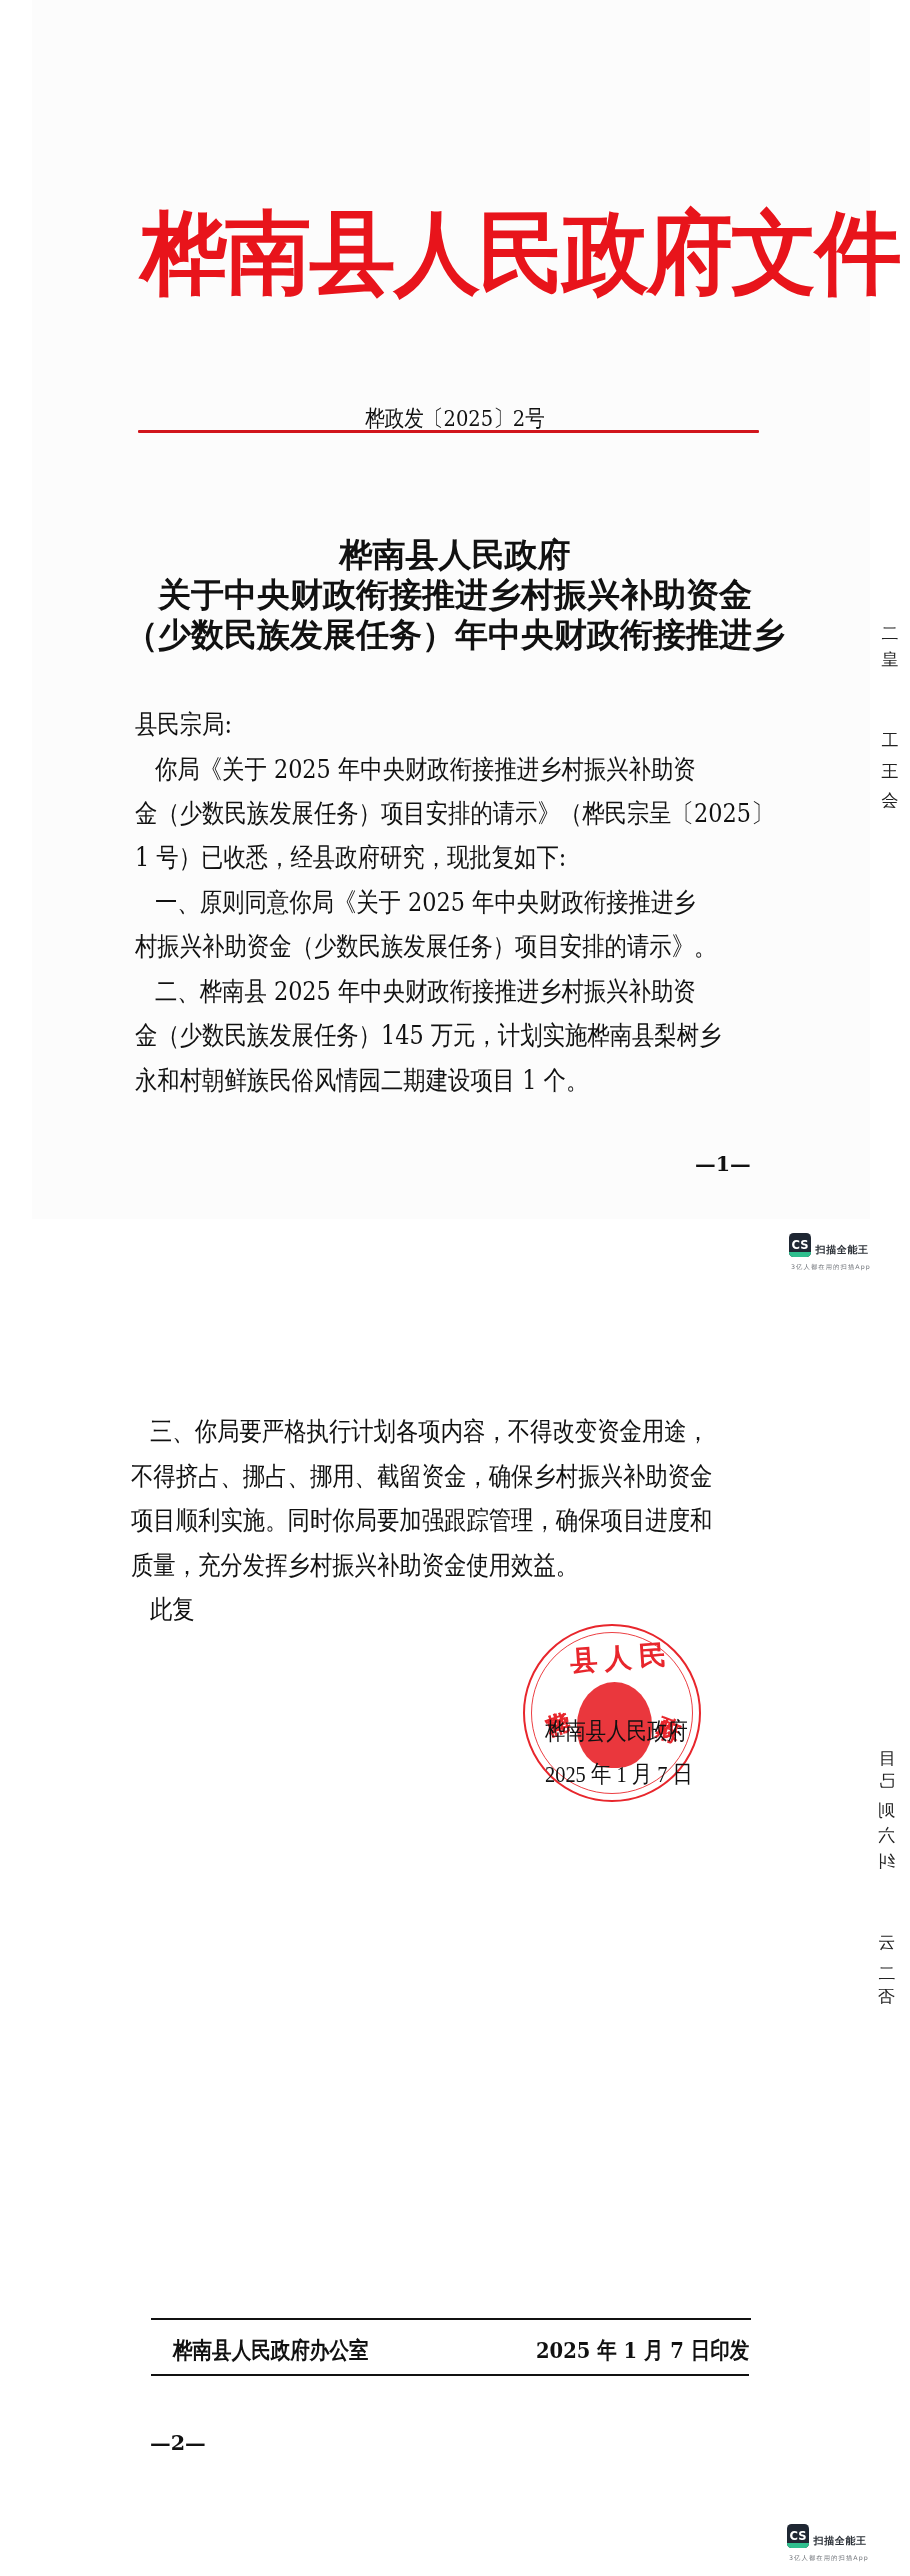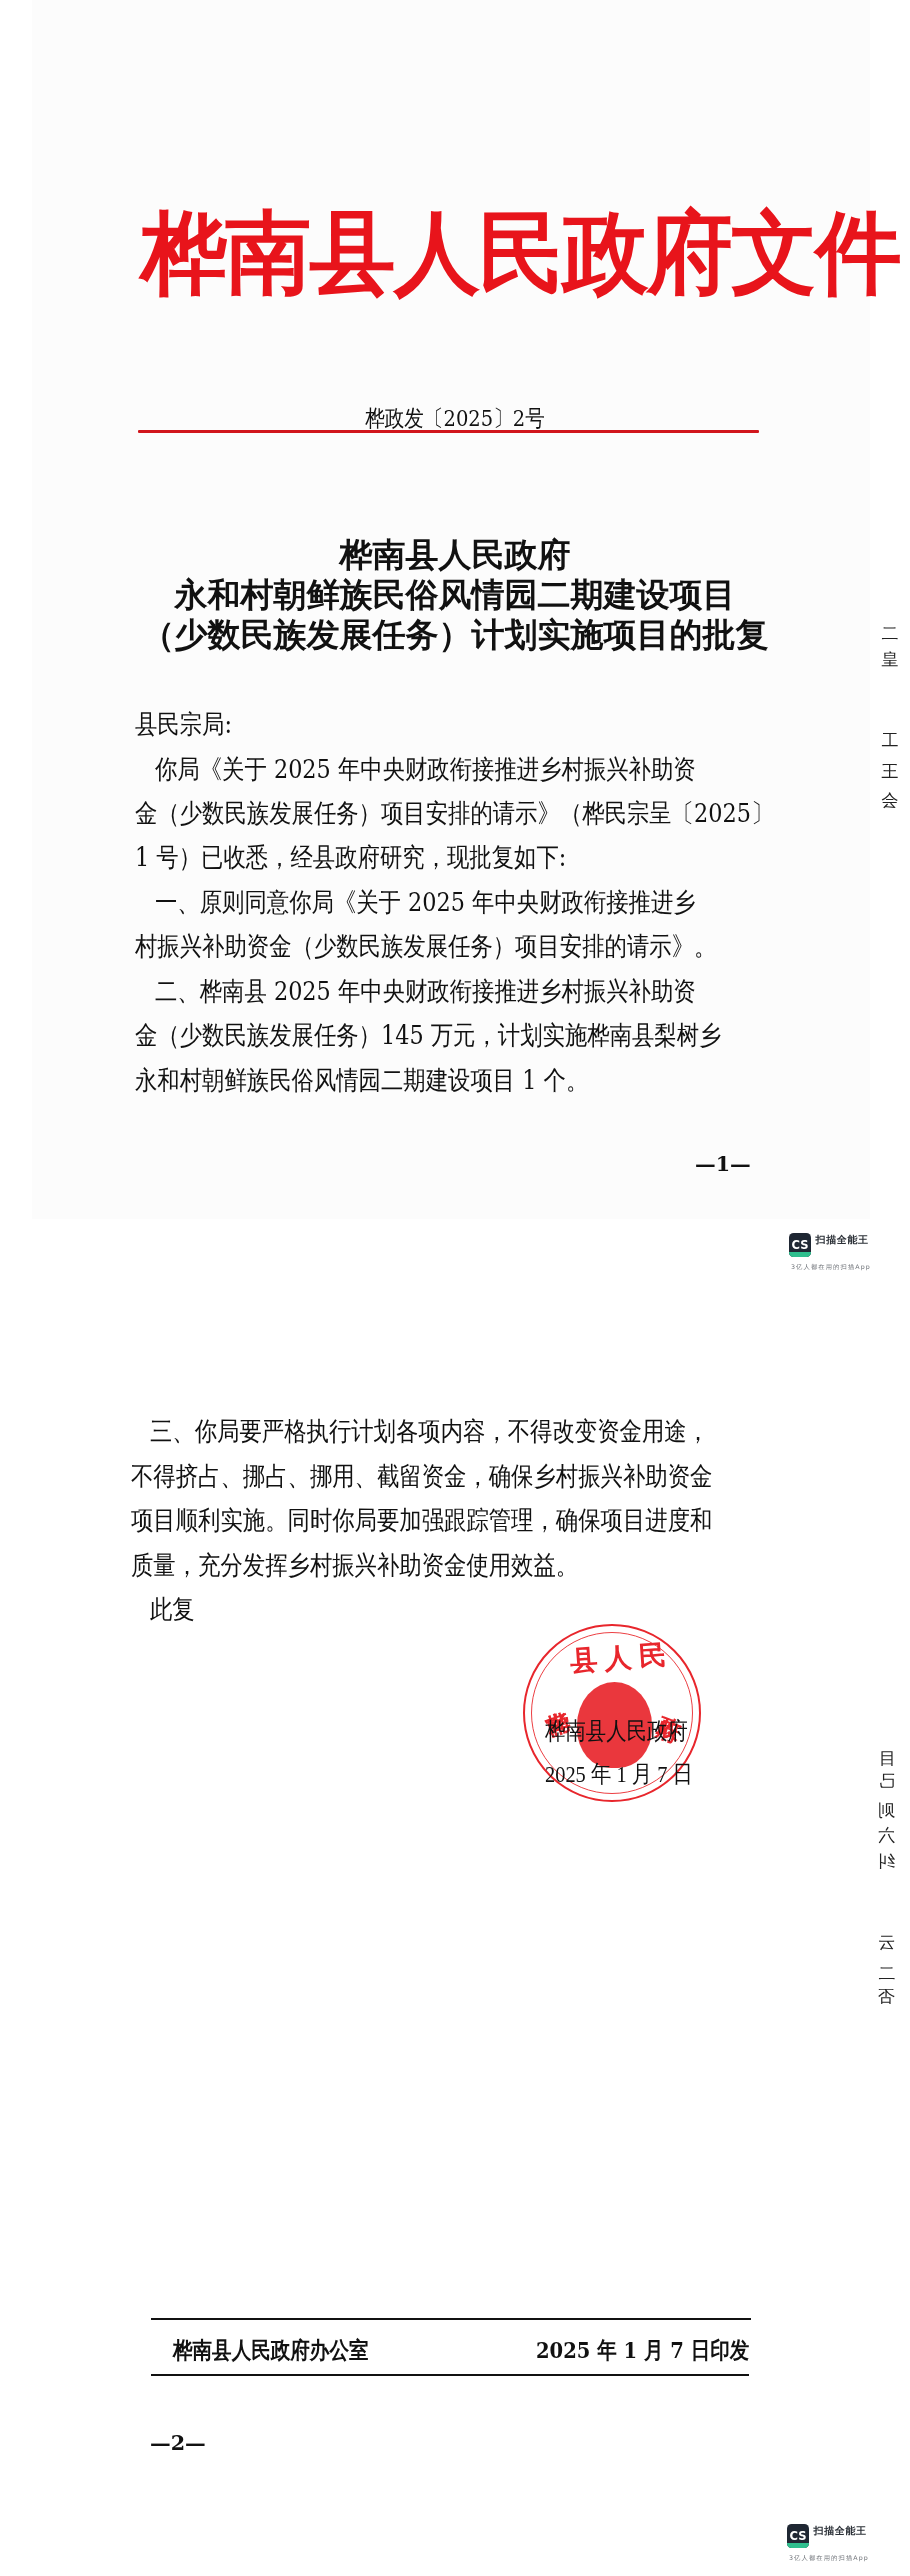--- a/index.html
+++ b/index.html
@@ -20,21 +20,21 @@
     color:#e8141b; font-size:86px; line-height:92px; font-weight:bold;
     letter-spacing:-1.7px; transform:scaleY(1.05);
     font-family:"DejaVu Serif", serif;
   }
   .doc-no { left:0; width:910px; text-align:center; top:403px; font-size:23px; line-height:30px; transform:scaleX(0.85); }
   .red-rule { left:138px; top:430px; width:621px; height:3.4px; background:#d1161d; border-radius:1.1px; }
   .title-line { left:0; width:910px; text-align:center; font-size:33px; font-weight:bold; line-height:40px; }
   .body-line { font-size:26px; line-height:34px; transform-origin:left center; transform:scaleX(0.86); }
   .pageno { font-size:20.7px; font-weight:bold; }
   .side-glyph { font-size:17px; color:#222; transform:scaleX(-1); }
-  .cs-logo { display:flex; align-items:flex-start; }
+  .cs-logo { display:flex; align-items:flex-end; }
   .cs-badge {
     width:22px; height:24px; border-radius:4.6px; background:#1f2733; color:#fff;
     font-family:"DejaVu Sans", sans-serif; font-weight:bold; font-size:11.5px;
     display:flex; align-items:center; justify-content:center; position:relative; overflow:hidden;
   }
   .cs-badge::after { content:""; position:absolute; left:0; right:0; bottom:0; height:5.2px; background:#2fbf8e; }
   .cs-name { font-family:"DejaVu Sans", sans-serif; font-size:10px; color:#2a2f36; margin-left:4.6px; font-weight:bold; letter-spacing:0.6px; }
   .cs-tag { font-family:"DejaVu Sans", sans-serif; font-size:6.3px; color:#6b6f75; letter-spacing:1.1px; }
   .seal {
     position:absolute; left:523px; top:1624px; width:178px; height:178px; border-radius:50%;
@@ -50,22 +50,22 @@
 </head>
 <body>
 
 <div class="page" id="page1"></div>
 
 <div class="abs red-title">桦南县人民政府文件</div>
 <div class="abs doc-no">桦政发〔2025〕2号</div>
 <div class="abs red-rule"></div>
 
 <div class="abs title-line" style="top:535px">桦南县人民政府</div>
-<div class="abs title-line" style="top:575px">永和村朝鲜族民俗风情园二期建设项目</div>
-<div class="abs title-line" style="top:615px">（少数民族发展任务）计划实施项目的批复</div>
+<div class="abs title-line" style="top:575px">关于中央财政衔接推进乡村振兴补助资金</div>
+<div class="abs title-line" style="top:615px">（少数民族发展任务）年中央财政衔接推进乡</div>
 
 <div class="abs body-line" style="left:135px; top:707px">县民宗局:</div>
 <div class="abs body-line" style="left:155px; top:752px">你局《关于 2025 年中央财政衔接推进乡村振兴补助资</div>
 <div class="abs body-line" style="left:135px; top:796px">金（少数民族发展任务）项目安排的请示》（桦民宗呈〔2025〕</div>
 <div class="abs body-line" style="left:135px; top:840px">1 号）已收悉，经县政府研究，现批复如下:</div>
 <div class="abs body-line" style="left:155px; top:885px">一、原则同意你局《关于 2025 年中央财政衔接推进乡</div>
 <div class="abs body-line" style="left:135px; top:929px">村振兴补助资金（少数民族发展任务）项目安排的请示》。</div>
 <div class="abs body-line" style="left:155px; top:974px">二、桦南县 2025 年中央财政衔接推进乡村振兴补助资</div>
 <div class="abs body-line" style="left:135px; top:1018px">金（少数民族发展任务）145 万元，计划实施桦南县梨树乡</div>
 <div class="abs body-line" style="left:135px; top:1063px">永和村朝鲜族民俗风情园二期建设项目 1 个。</div>

